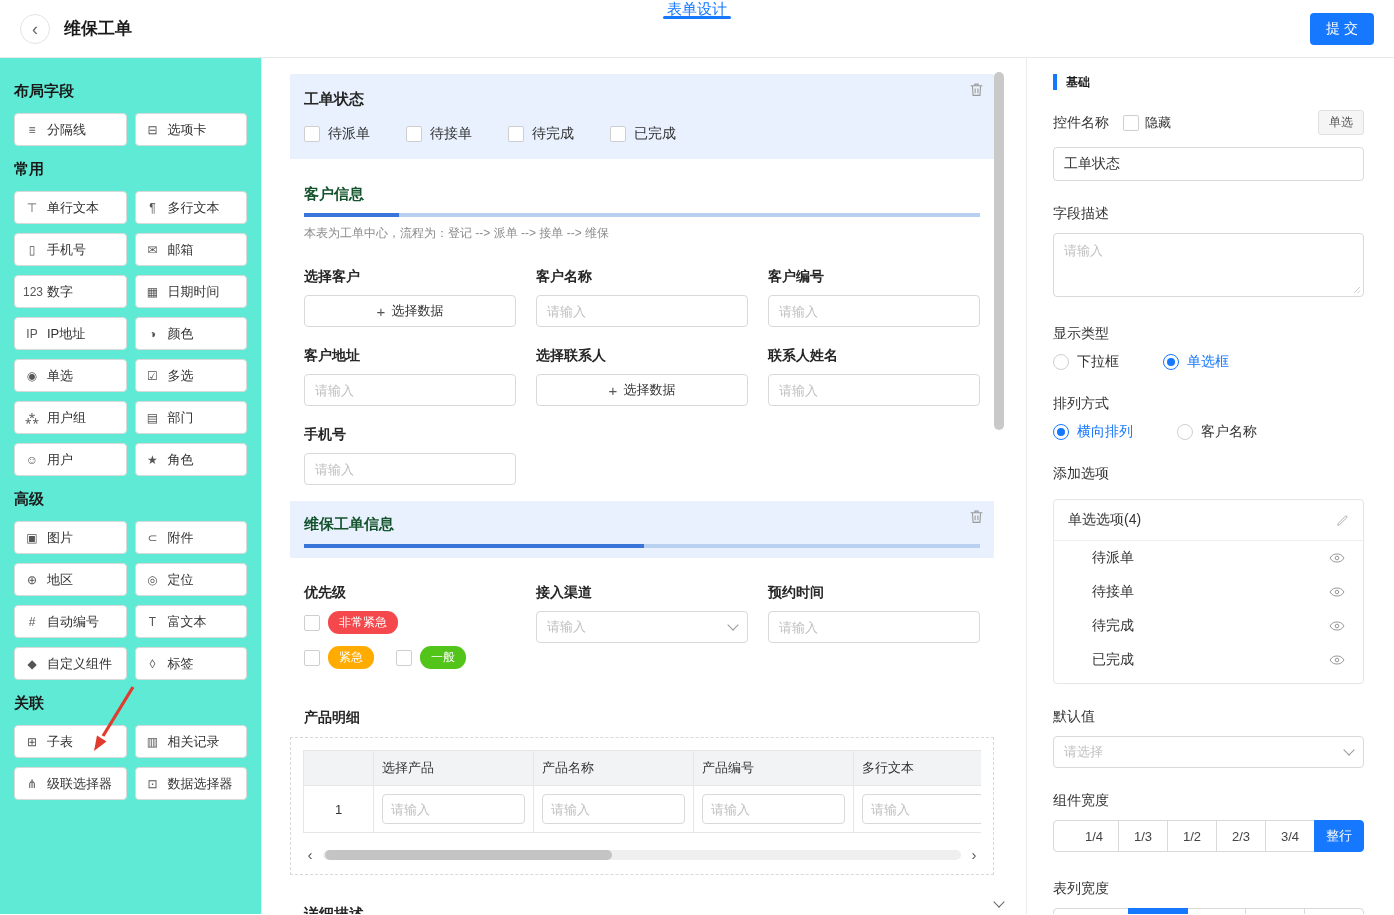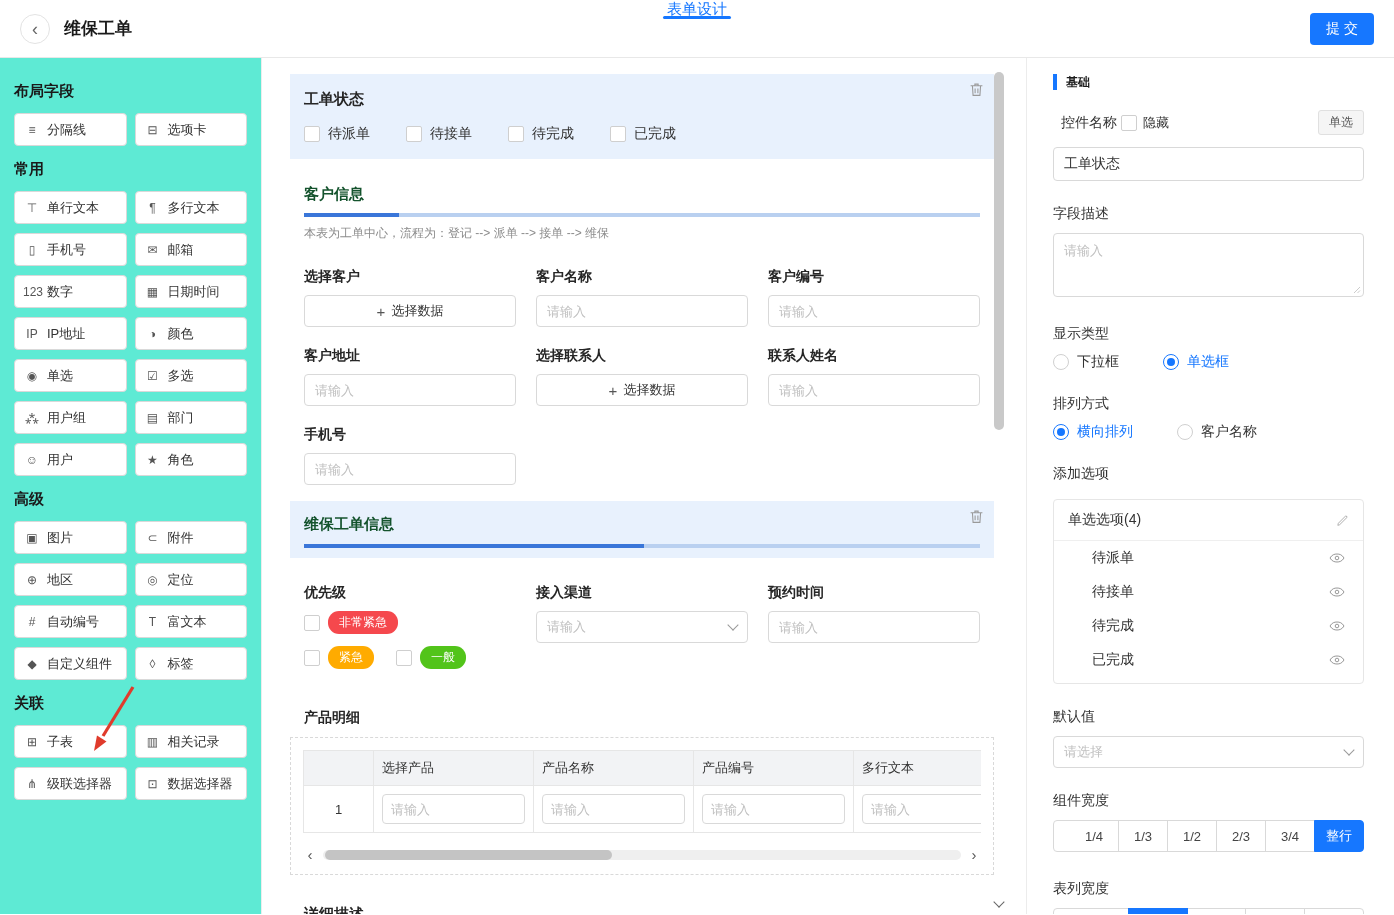--- a/index.html
+++ b/index.html
@@ -79,21 +79,21 @@
   .detail-field { margin-top:30px; }
   .vscroll { position:absolute; top:14px; bottom:8px; right:22px; width:10px; cursor:pointer; }
   .vthumb { position:absolute; top:0; left:0; width:10px; height:358px; background:#c9c9c9; border-radius:5px; }
   .vdown { position:absolute; bottom:0; left:1px; width:8px; height:8px; border-right:1.5px solid #666;
     border-bottom:1.5px solid #666; transform:rotate(45deg); }
 
   
   .inspector { width:368px; min-width:368px; border-left:1px solid #ececec; padding:16px 30px 0 26px; overflow:hidden; }
   .insp-title { font-size:12px; font-weight:bold; color:#1a1a1a; border-left:4px solid #1677ff;
     padding-left:9px; line-height:16px; margin-bottom:20px; }
-  .irow { display:flex; align-items:center; gap:4px;margin-left:8px; }
+  .irow { display:flex; align-items:center; gap:14px; }
   .ilabel { font-size:14px; color:#333; }
   .mt { margin-top:24px; margin-bottom:10px; }
   .cb-opt.small { font-size:13px; gap:6px; }
   .type-tag { margin-left:auto; background:#f5f5f5; border:1px solid #e0e0e0; color:#555;
     font-size:12px; padding:3px 10px; border-radius:3px; }
   .itxt { width:100%; height:34px; border:1px solid #d9d9d9; border-radius:4px; font-size:14px;
     padding:0 10px; color:#333; margin-top:12px; }
   .ta-wrap { position:relative; }
   .idesc { width:100%; height:64px; border:1px solid #d9d9d9; border-radius:4px; resize:none;
     font-size:13px; padding:8px 10px; }

